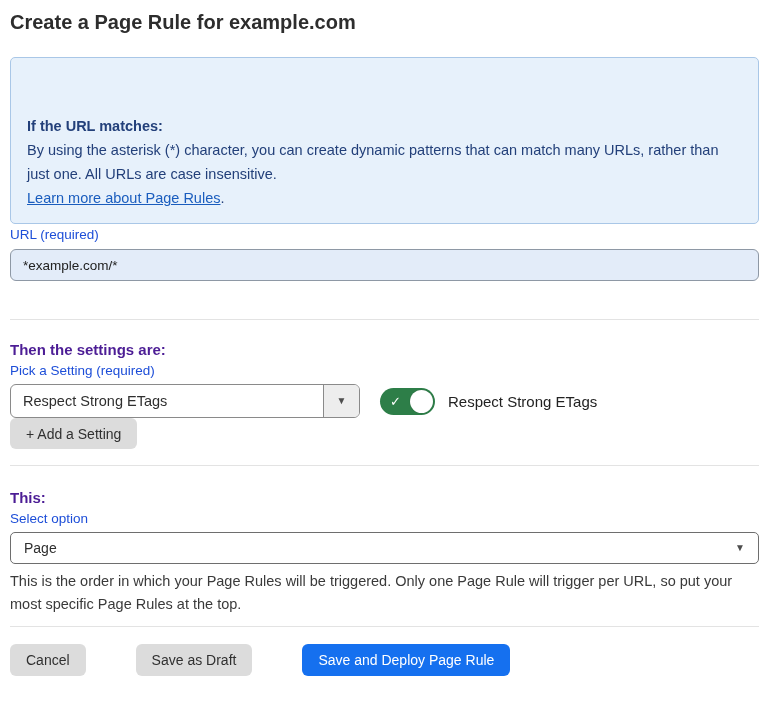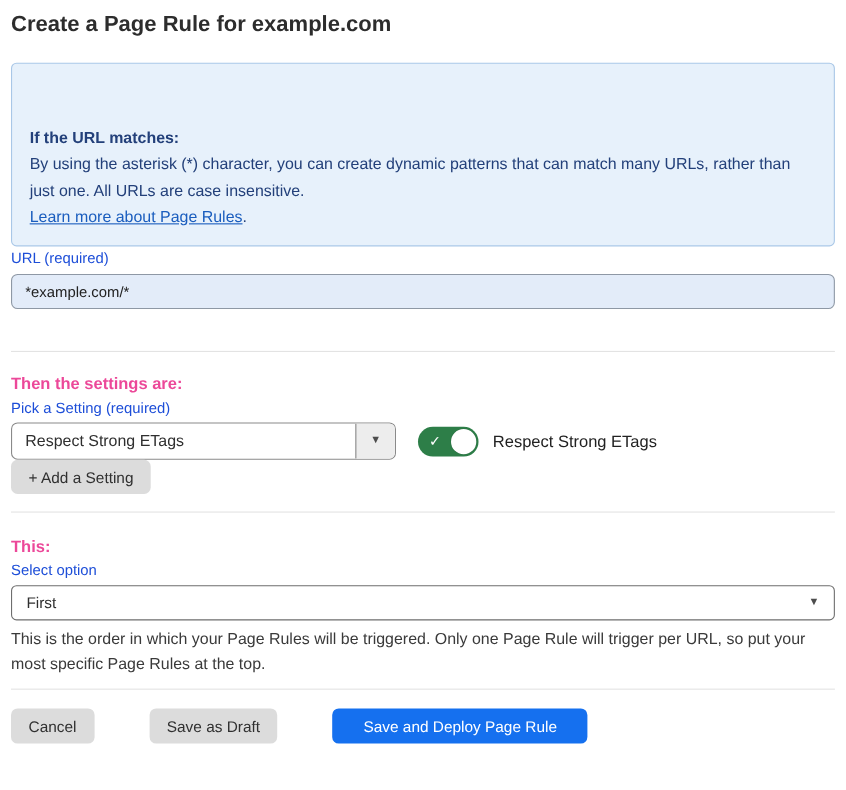--- a/index.html
+++ b/index.html
@@ -68,21 +68,21 @@
   }
   .divider.d1 { margin-top: 38px; }
   .divider.d2 { margin-top: 16px; }
   .divider.d3 { margin-top: 10px; }
 
   .section-heading {
     margin-top: 19px;
     font-size: 15px;
     line-height: 21px;
     font-weight: 700;
-    color: #ec4899;
+    color: #4c1d95;
   }
   .section-heading.order { margin-top: 21px; }
 
   .setting-row {
     margin-top: 4px;
     display: flex;
     align-items: center;
   }
   .setting-select {
     width: 350px;
@@ -197,21 +197,21 @@
     display: flex;
     align-items: center;
     gap: 40px;
   }
   .footer .gray-btn { height: 32px; margin-right: 10px; }
   .primary-btn {
     background: var(--primary-button, #1570ef);
     color: #ffffff;
     font-size: 14px;
     height: 32px;
-    padding: 0 28px;
+    padding: 0 16px;
     border-radius: 6px;
   }
 </style>
 </head>
 <body>
 
 <div class="container">
 
   <h1 class="page-title">Create a Page Rule for example.com</h1>
 
@@ -246,21 +246,21 @@
 
   <button class="gray-btn add-setting">+ Add a Setting</button>
 
   <hr class="divider d2">
 
   <div class="section-heading order">This:</div>
 
   <label class="field-label">Select option</label>
 
   <div class="order-select">
-    <span>First</span>
+    <span>Page</span>
     <span class="arrow-glyph">▼</span>
   </div>
 
   <p class="help-text">This is the order in which your Page Rules will be triggered. Only one Page Rule will trigger per URL, so put your most specific Page Rules at the top.</p>
 
   <hr class="divider d3">
 
   <div class="footer">
     <button class="gray-btn">Cancel</button>
     <button class="gray-btn">Save as Draft</button>

